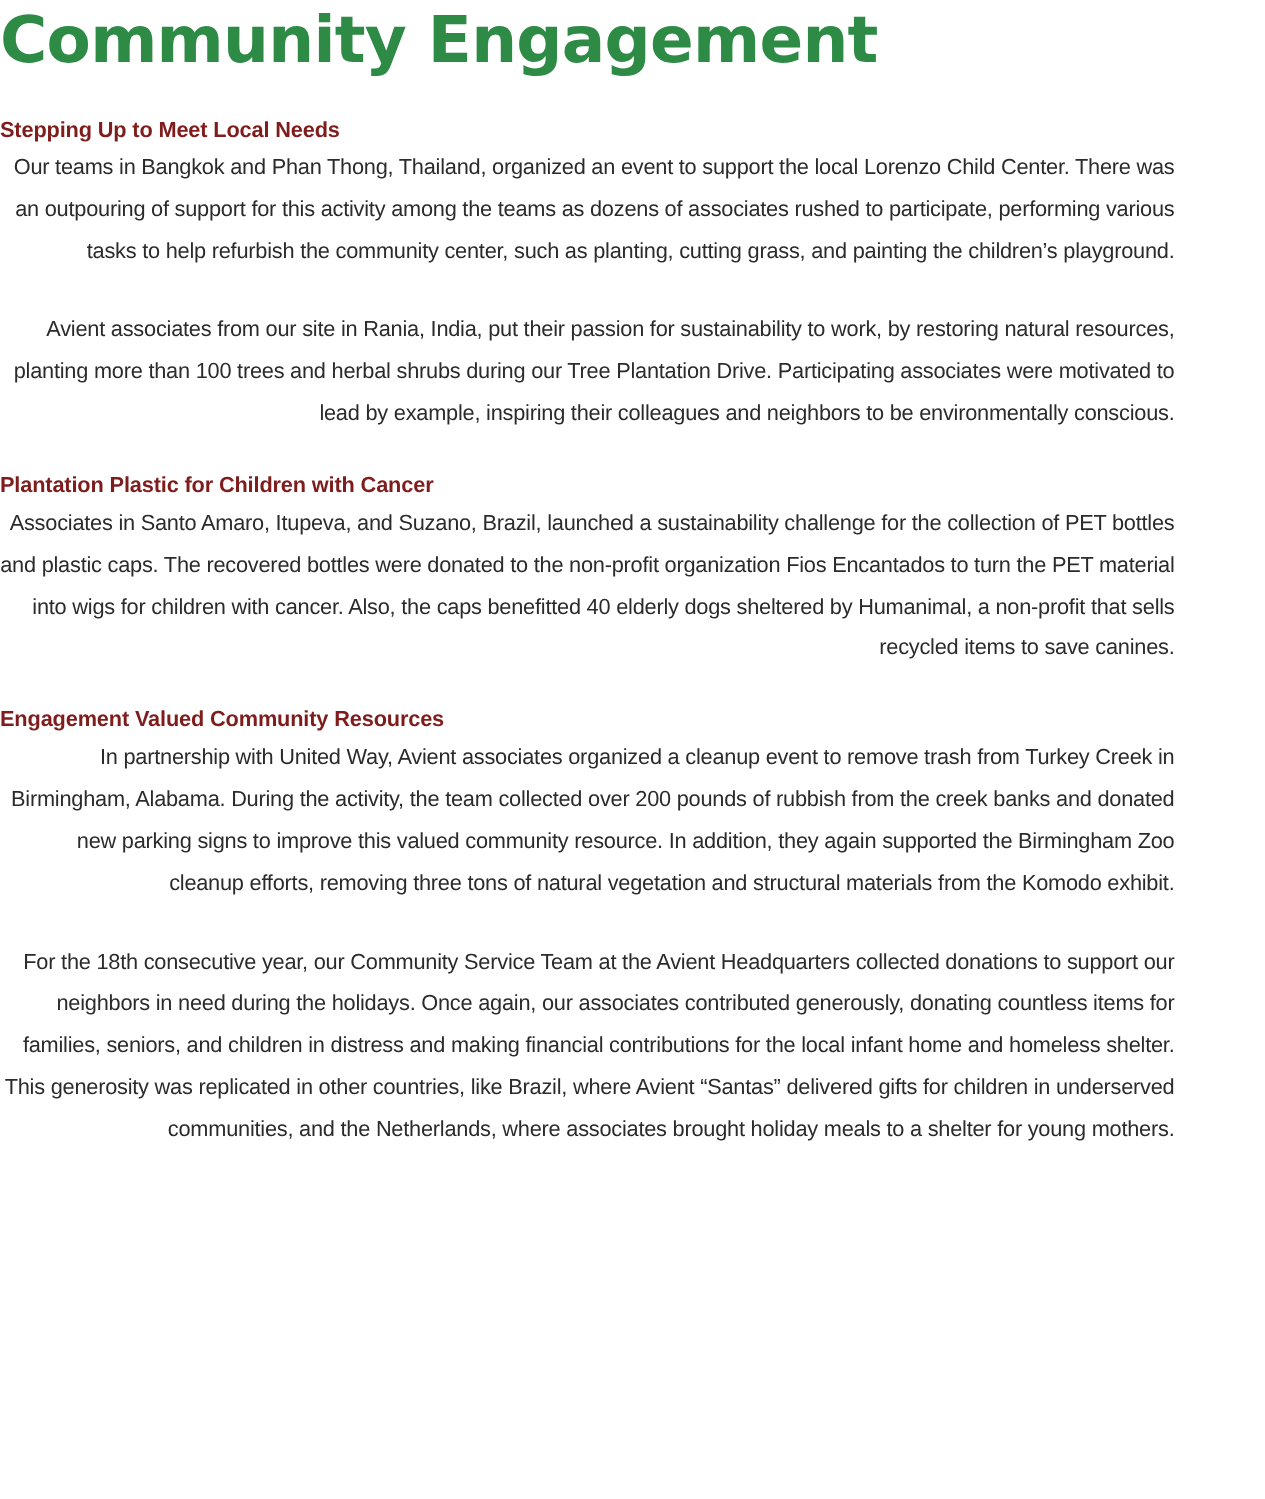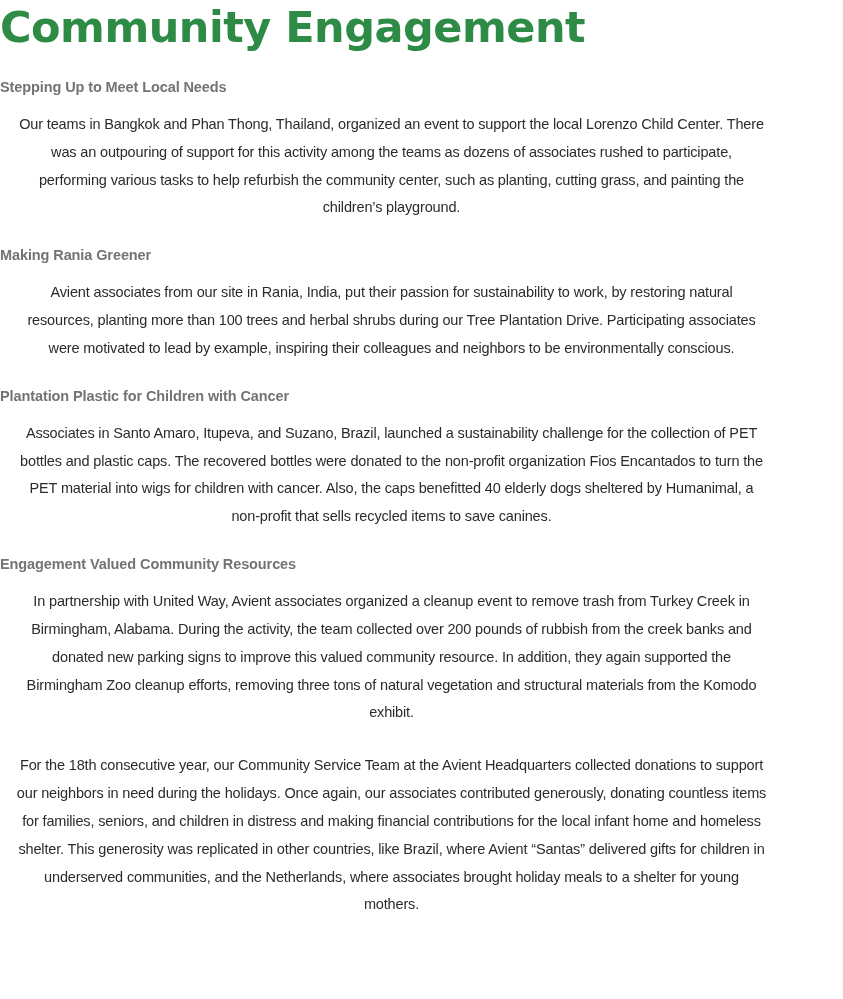--- a/index.html
+++ b/index.html
@@ -34,50 +34,49 @@
   .section {
     margin-bottom: 25px;
   }
   .section:last-child {
     margin-bottom: 0;
   }
   .section-heading {
     font-family: "Liberation Sans", sans-serif;
     font-size: 14.5px;
     font-weight: 700;
-    color: #737373;
+    color: #7f1d1d;
     margin: 0 0 4px 0;
     letter-spacing: -0.1px;
   }
   .section-body {
     font-family: "Liberation Sans", sans-serif;
     font-size: 14.5px;
     line-height: 1.92;
     color: #2b2b2b;
-    margin: 16px;
+    margin: 0;
     letter-spacing: -0.15px;
-    text-align: center;
+    text-align: right;
   }
 </style>
 </head>
 <body>
 
 <div class="page">
 
   <h1 class="page-title">Community Engagement</h1>
 
   <div class="sections">
 
     <div class="section">
       <div class="section-heading">Stepping Up to Meet Local Needs</div>
       <p class="section-body">Our teams in Bangkok and Phan Thong, Thailand, organized an event to support the local Lorenzo Child Center. There was an outpouring of support for this activity among the teams as dozens of associates rushed to participate, performing various tasks to help refurbish the community center, such as planting, cutting grass, and painting the children’s playground.</p>
     </div>
 
     <div class="section">
-      <div class="section-heading">Making Rania Greener</div>
       <p class="section-body">Avient associates from our site in Rania, India, put their passion for sustainability to work, by restoring natural resources, planting more than 100 trees and herbal shrubs during our Tree Plantation Drive. Participating associates were motivated to lead by example, inspiring their colleagues and neighbors to be environmentally conscious.</p>
     </div>
 
     <div class="section">
       <div class="section-heading">Plantation Plastic for Children with Cancer</div>
       <p class="section-body">Associates in Santo Amaro, Itupeva, and Suzano, Brazil, launched a sustainability challenge for the collection of PET bottles and plastic caps. The recovered bottles were donated to the non-profit organization Fios Encantados to turn the PET material into wigs for children with cancer. Also, the caps benefitted 40 elderly dogs sheltered by Humanimal, a non-profit that sells recycled items to save canines.</p>
     </div>
 
     <div class="section">
       <div class="section-heading">Engagement Valued Community Resources</div>

